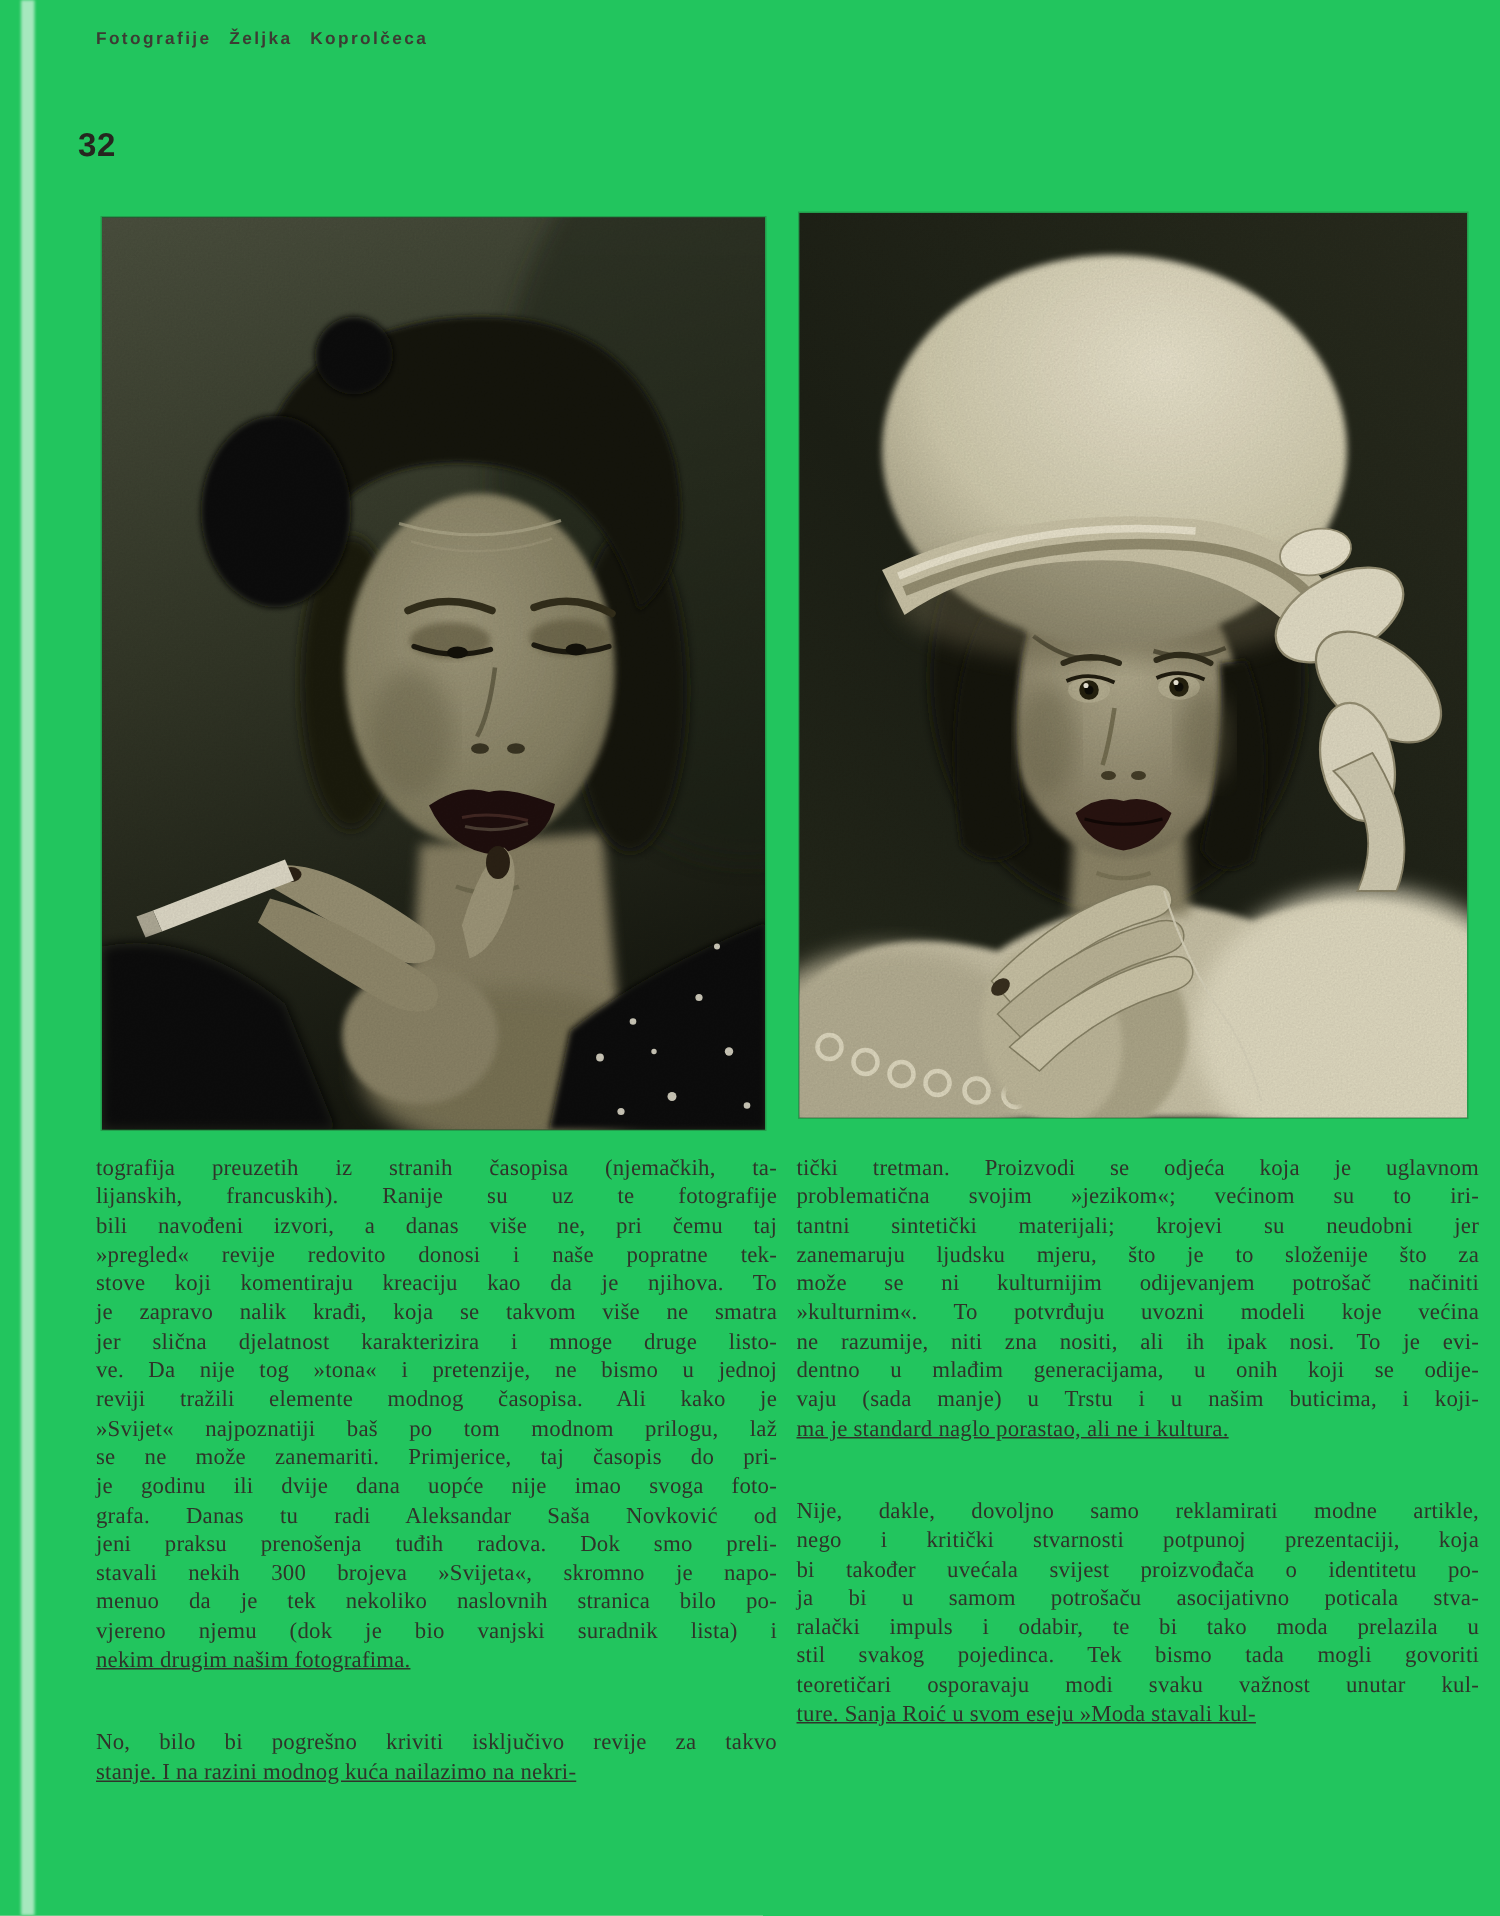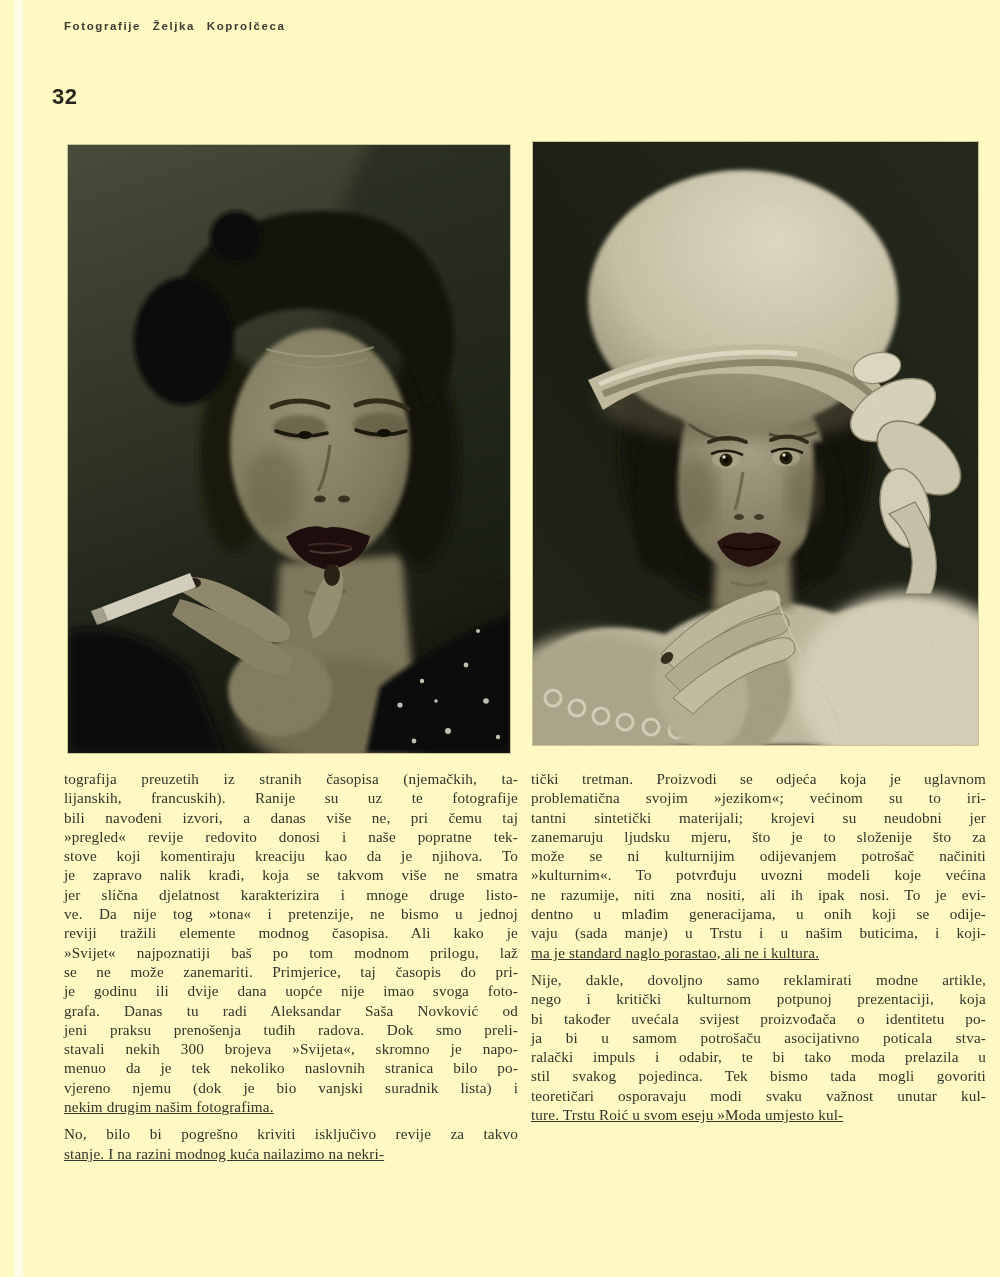--- a/index.html
+++ b/index.html
@@ -1,19 +1,19 @@
 <!DOCTYPE html>
 <html><head>
 <meta charset="utf-8">
 <style>
   html,body { margin:0; padding:0; }
   body { background:#d8d4c6; }
   .page {
     position:relative; width:1000px; height:1277px; margin:0 auto;
-    background:#fef9c3; overflow:hidden;
+    background:#22c55e; overflow:hidden;
     font-family:"Liberation Serif", serif; color:#30342a;
   }
   .scan-strip {
     position:absolute; left:14px; top:0; width:9px; height:100%;
     background:rgba(255,255,255,.6); filter:blur(1px);
   }
   .credit {
     position:absolute; left:64px; top:20px;
     font-family:"Liberation Sans", sans-serif; font-weight:bold;
     font-size:11.5px; letter-spacing:1.6px; word-spacing:7px; color:#3c3c33;
@@ -29,21 +29,21 @@
   }
   .photo svg { display:block; }
   #photoL { left:68px;  top:145px; width:442px; height:608px; }
   #photoR { left:533px; top:142px; width:445px; height:603px; }
   .col {
     position:absolute; top:769px;
     font-size:15.2px; line-height:19.3px; letter-spacing:.15px;
   }
   #colL { left:64px;  width:454px; }
   #colR { left:531px; width:455px; }
-  .para + .para { margin-top:8px; }
+  .para + .para { margin-top:36px; }
   .jline { text-align:justify; text-align-last:justify; }
   .jline.last { text-align-last:left;text-decoration:underline; }
 </style>
 </head>
 <body>
 
 <div class="page">
 
   <div class="scan-strip"></div>
 
@@ -287,23 +287,23 @@
         <div class="jline">zanemaruju ljudsku mjeru, što je to složenije što za</div>
         <div class="jline">može se ni kulturnijim odijevanjem potrošač načiniti</div>
         <div class="jline">»kulturnim«. To potvrđuju uvozni modeli koje većina</div>
         <div class="jline">ne razumije, niti zna nositi, ali ih ipak nosi. To je evi-</div>
         <div class="jline">dentno u mlađim generacijama, u onih koji se odije-</div>
         <div class="jline">vaju (sada manje) u Trstu i u našim buticima, i koji-</div>
         <div class="jline last">ma je standard naglo porastao, ali ne i kultura.</div>
       </div>
       <div class="para">
         <div class="jline">Nije, dakle, dovoljno samo reklamirati modne artikle,</div>
-        <div class="jline">nego i kritički kulturnom potpunoj prezentaciji, koja</div>
+        <div class="jline">nego i kritički stvarnosti potpunoj prezentaciji, koja</div>
         <div class="jline">bi također uvećala svijest proizvođača o identitetu po-</div>
         <div class="jline">ja bi u samom potrošaču asocijativno poticala stva-</div>
         <div class="jline">ralački impuls i odabir, te bi tako moda prelazila u</div>
         <div class="jline">stil svakog pojedinca. Tek bismo tada mogli govoriti</div>
         <div class="jline">teoretičari osporavaju modi svaku važnost unutar kul-</div>
-        <div class="jline last">ture. Trstu Roić u svom eseju »Moda umjesto kul-</div>
+        <div class="jline last">ture. Sanja Roić u svom eseju »Moda stavali kul-</div>
       </div>
     </div>
 
 </div>
 
 </body></html>

